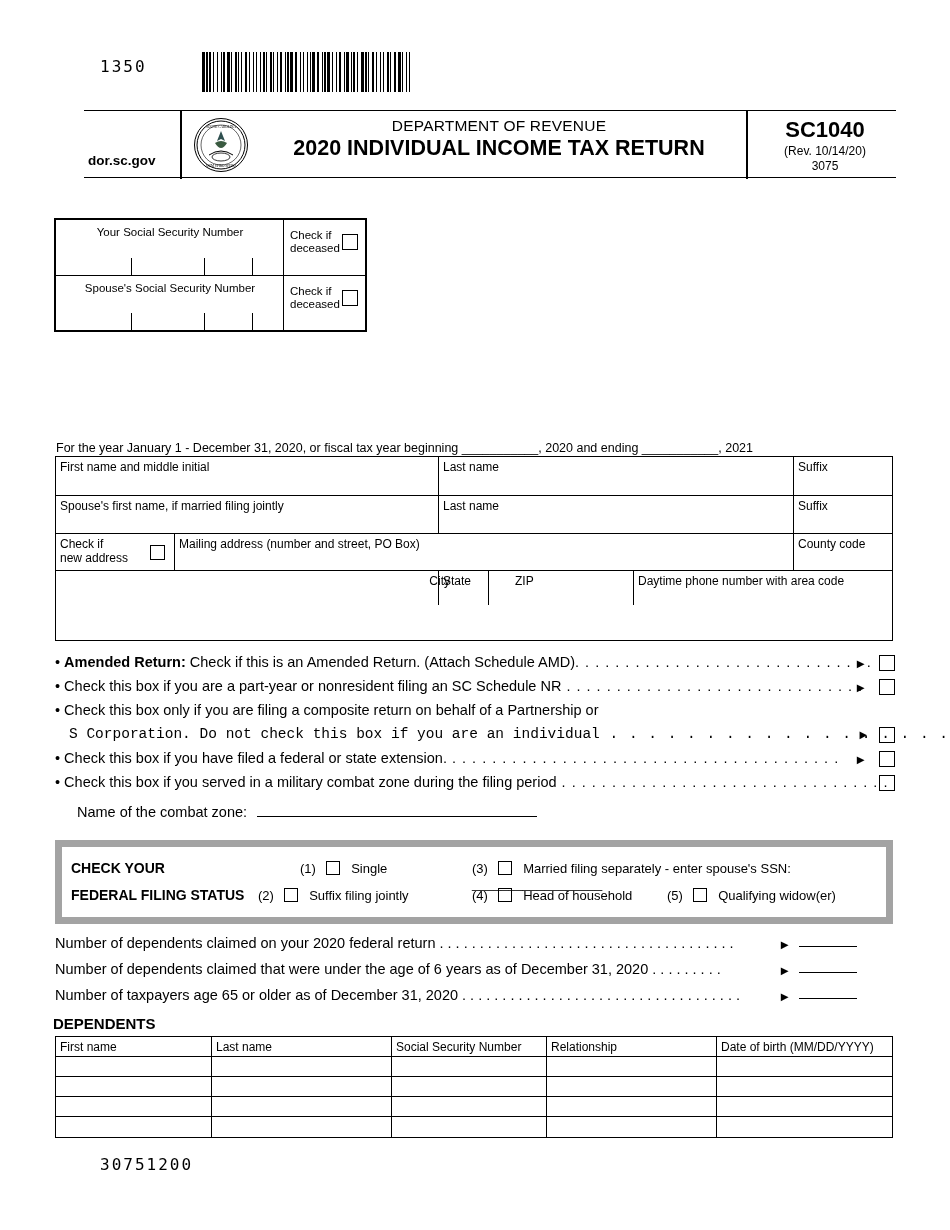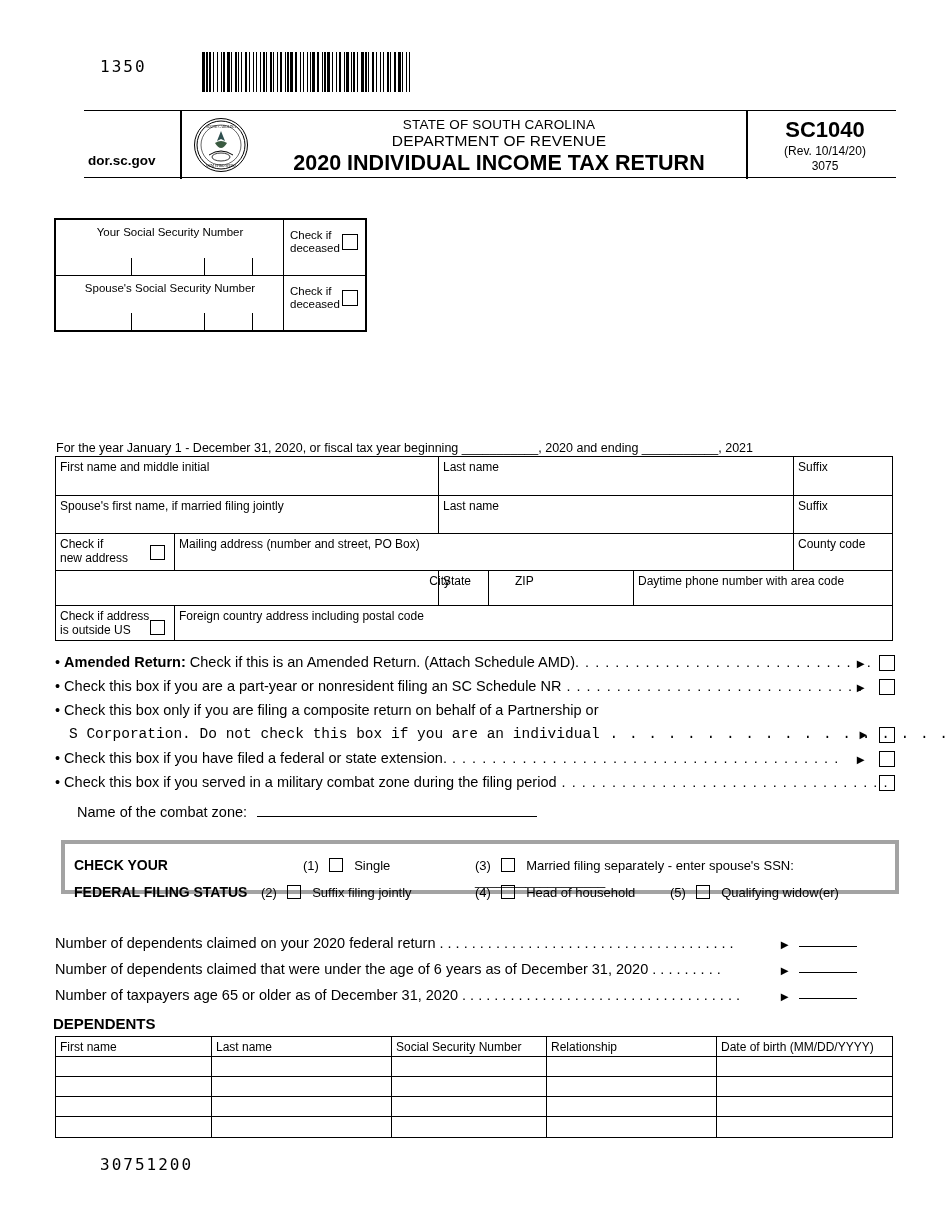--- a/index.html
+++ b/index.html
@@ -236,25 +236,24 @@
   .combat-name {
     margin-left: 22px;
     font-size: 14.5px;
   }
   
   .statusbox {
     position: absolute;
     left: 55px;
     top: 840px;
     width: 838px;
-    height: 54px;
-    border: 4px solid #a3a3a3;
+    height: 84px;
+    border: 7px solid #a3a3a3;
     box-sizing: border-box;
     font-size: 13px;
-    margin-left: 6px;
   }
   .statusbox .lbl {
     position: absolute;
     left: 9px;
     font-weight: bold;
     font-size: 14px;
   }
   .st-item { position: absolute; }
   .st-cb {
     display: inline-block;
@@ -364,21 +363,20 @@
         <circle cx="26" cy="26" r="20" fill="none" stroke="#000" stroke-width="0.6"></circle>
         <path d="M26 12 L22 22 L26 20 L30 22 Z" fill="#2f4f4f"></path>
         <path d="M20 24 q6 -4 12 0 q-6 10 -12 0 Z" fill="#3a5a40"></path>
         <path d="M14 36 q12 -8 24 0" fill="none" stroke="#000" stroke-width="1"></path>
         <ellipse cx="26" cy="38" rx="9" ry="4" fill="none" stroke="#000" stroke-width="0.8"></ellipse>
         <text x="26" y="9" font-size="3.4" text-anchor="middle" fill="#000" font-family="Liberation Serif, serif">SOUTH CAROLINA</text>
         <text x="26" y="48" font-size="3.4" text-anchor="middle" fill="#000" font-family="Liberation Serif, serif">DUM SPIRO SPERO</text>
       </svg>
     </div>
     <div class="title-block">
-      <div class="l1">STATE OF SOUTH CAROLINA</div>
       <div class="l2">DEPARTMENT OF REVENUE</div>
       <div class="l3">2020 INDIVIDUAL INCOME TAX RETURN</div>
     </div>
     <div class="right-block">
       <div class="r1">SC1040</div>
       <div class="r2">(Rev. 10/14/20)</div>
       <div class="r3">3075</div>
     </div>
   </div>
 
@@ -459,30 +457,20 @@
         <span>State</span>
       </div>
       <div class="ng-cell vsep" style="left:432px; width:145px;padding-left:26px;">
         <span>ZIP</span>
       </div>
       <div class="ng-cell vsep" style="left:577px; width:259px;">
         <span>Daytime phone number with area code</span>
       </div>
     </div>
 
-    <div class="ng-row hsep" style="top:148px; height:35px;">
-      <div class="ng-cell" style="left:0; width:118px;">
-        <span>Check if address</span><br>
-        <span>is outside US</span>
-        <span class="small-cb" style="position:absolute; left:94px; top:14px;"></span>
-      </div>
-      <div class="ng-cell vsep" style="left:118px; width:718px;">
-        <span>Foreign country address including postal code</span>
-      </div>
-    </div>
   </div>
 
   <div class="checklines">
     <div class="cl">
       <span>•</span>
       <b>Amended Return:</b><span> Check if this is an Amended Return. (Attach Schedule AMD)</span><span class="dots">. . . . . . . . . . . . . . . . . . . . . . . . . . . . . .</span>
       <span class="arrow">►</span>
       <span class="bigcb"></span>
     </div>
     <div class="cl">

